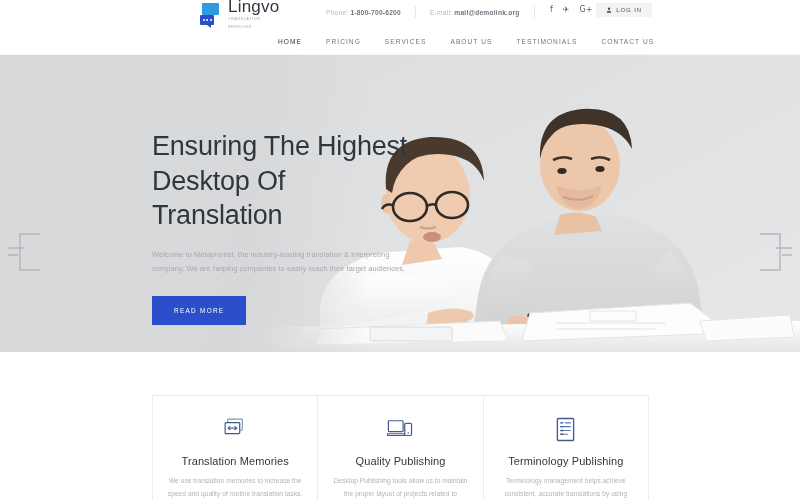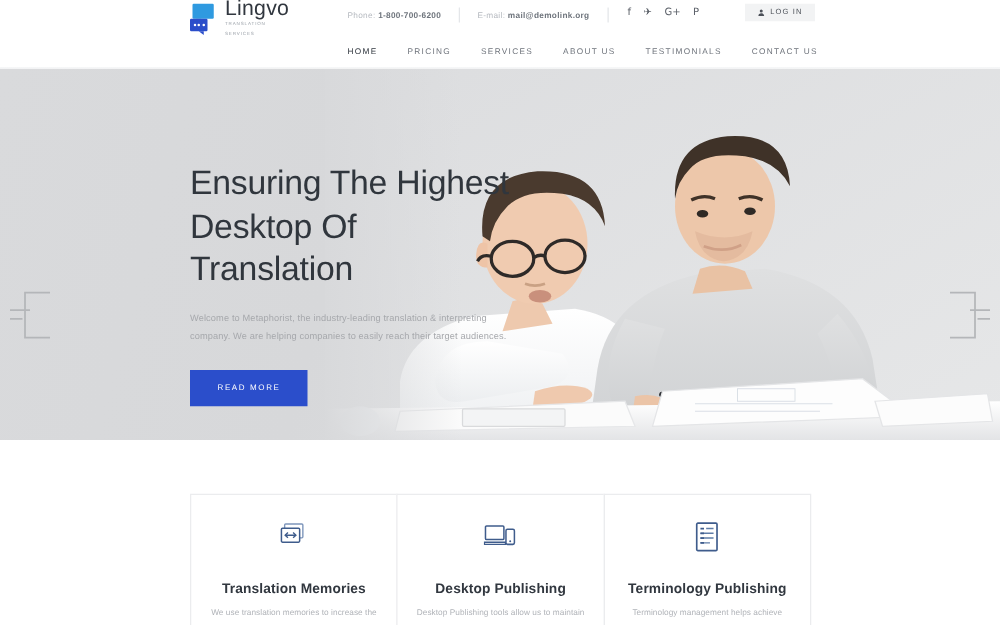--- a/index.html
+++ b/index.html
@@ -11,20 +11,21 @@
   }
 
   
   .topbar {
     height: 28px;
     display: flex;
     align-items: center;
     padding: 0 12px 0 0;
     position: relative;
     background: #fff;
+    margin-left: 48px;
   }
   .logo-block {
     display: flex; align-items: center;
     margin-left: 152px;
     gap: 6px;
   }
   .logo-mark {
     width: 22px; height: 26px;
     position: relative; flex: none;
   }
@@ -174,22 +175,22 @@
     flex: 1;
     border: 1px solid #ebecee;
     padding: 18px 14px 0 14px;
     text-align: center;
     min-height: 107px;
     margin-right: -1px;
     background: #fff;
   }
   .card-icon { height: 30px; display: flex; align-items: center; justify-content: center; }
   .card-title {
-    margin-top: 21px;
-    font-size: 11px; color: #31373f; font-weight: 700; letter-spacing: .1px;
+    margin-top: 11px;
+    font-size: 11px; color: #31373f; font-weight: 400; letter-spacing: .1px;
   }
   .card-desc {
     margin-top: 8px;
     font-size: 6.6px; line-height: 1.92; color: #b0b3b8;
     letter-spacing: .05px;
   }
 </style>
 </head>
 <body>
 
@@ -372,21 +373,21 @@
 
   <div class="card">
     <div class="card-icon">
       <svg width="26" height="24" viewBox="0 0 30 26">
         <rect x="1.6" y="3.5" width="17" height="12.5" rx="1" fill="none" stroke="#3f5c8c" stroke-width="1.4"></rect>
         <path d="M0.6 18.5 h19.5 v2 H0.6 z" fill="none" stroke="#3f5c8c" stroke-width="1.3"></path>
         <rect x="20.5" y="6.5" width="7.8" height="14" rx="1.4" fill="#fff" stroke="#3f5c8c" stroke-width="1.4"></rect>
         <circle cx="24.4" cy="17.6" r="0.9" fill="#3f5c8c"></circle>
       </svg>
     </div>
-    <h3 class="card-title">Desktop Publishing</h3>
+    <h3 class="card-title">Quality Publishing</h3>
     <p class="card-desc">Desktop Publishing tools allow us to maintain the proper layout of projects related to graphic design &amp; localization.</p>
   </div>
 
   <div class="card">
     <div class="card-icon">
       <svg width="21" height="25" viewBox="0 0 22 26">
         <rect x="2.5" y="1.5" width="17" height="23" rx="1" fill="none" stroke="#3f5c8c" stroke-width="1.4"></rect>
         <path d="M5.6 6 h3" stroke="#3f5c8c" stroke-width="1.5"></path>
         <path d="M10.4 6 h6.2 M5.6 10 h11 M5.6 14 h11 M5.6 18 h8" stroke="#5f7da8" stroke-width="1.2"></path>
         <path d="M5.6 10 h3 M5.6 14 h3 M5.6 18 h3" stroke="#3f5c8c" stroke-width="1.5"></path>

